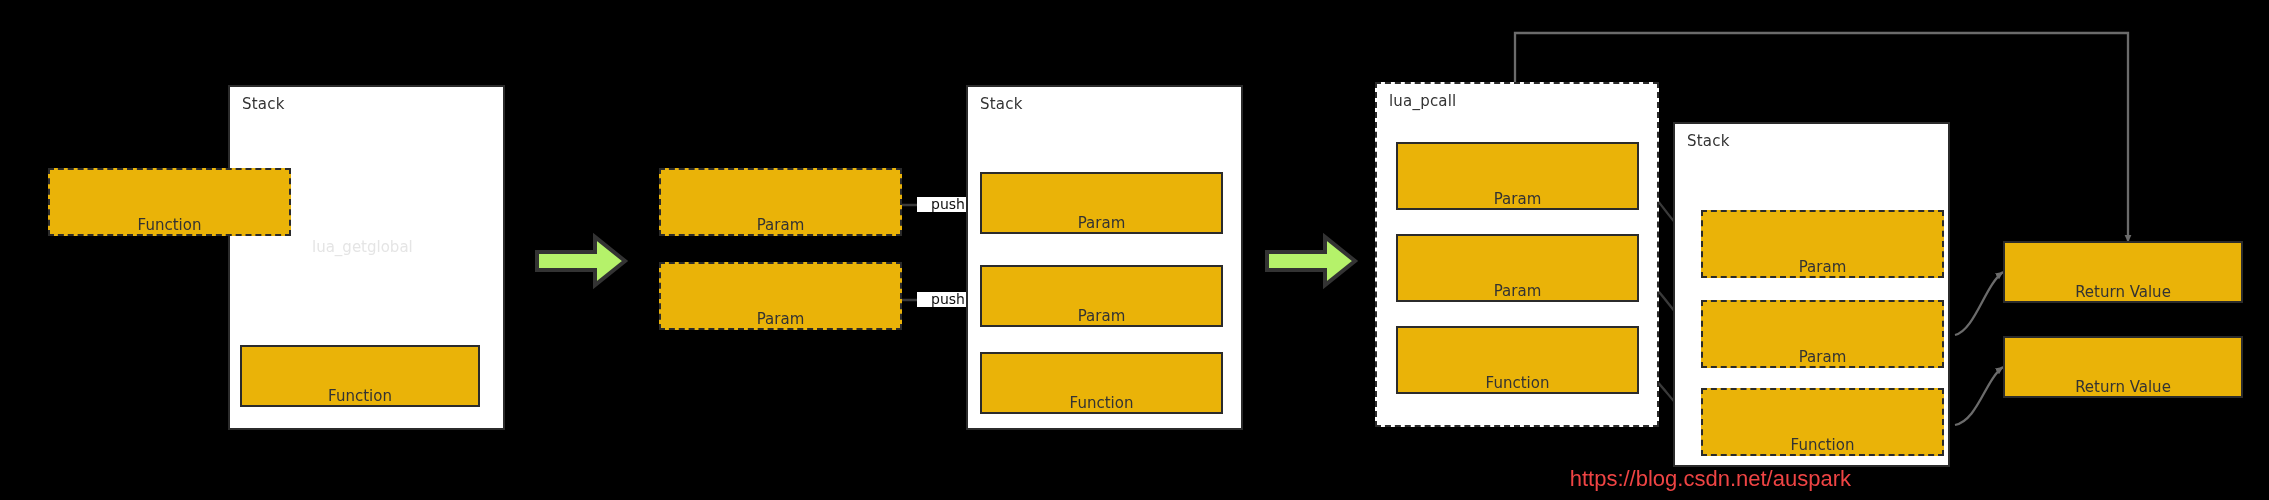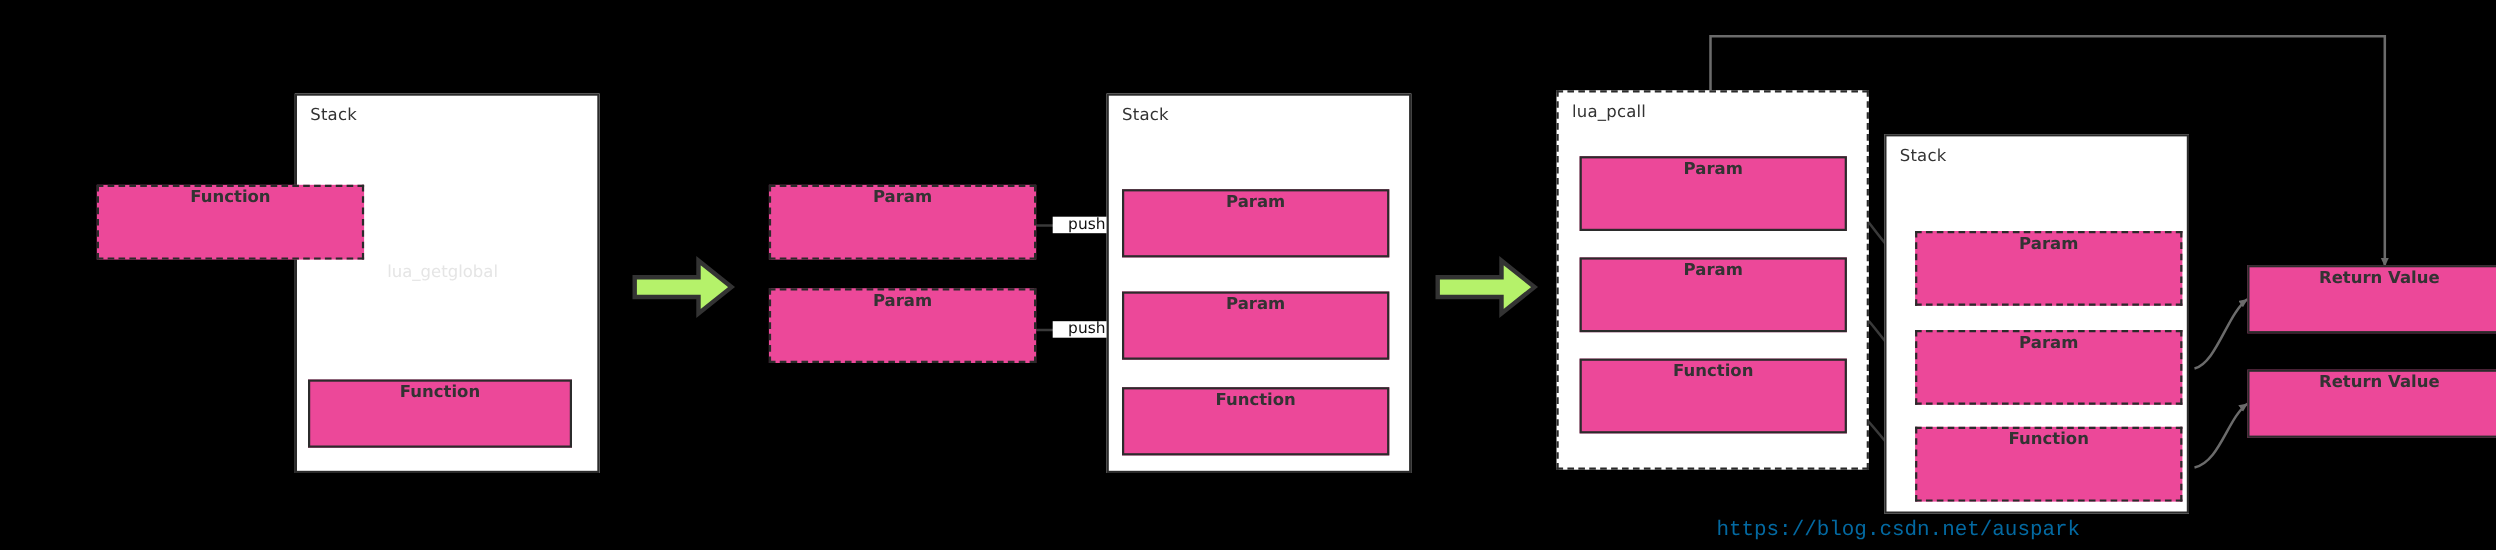--- a/index.html
+++ b/index.html
@@ -1,38 +1,38 @@
 <!DOCTYPE html>
 <html><head>
 <meta charset="utf-8">
 <style>
   html,body{margin:0;padding:0;background:#000;}
   body{width:2269px;height:500px;overflow:hidden;
        font-family:"DejaVu Sans","Liberation Sans",sans-serif;}
-  #stage{position:relative;width:1865px;height:500px;background:#000;margin-left:40px;}
+  #stage{position:relative;width:1865px;height:500px;background:#000;}
 
   
   .panel{position:absolute;background:#fff;box-sizing:border-box;}
   .panel.solid{border:2px solid #2b2b2b;}
   .panel.dashed{border:2px dashed #2b2b2b;}
 
   .panel-title{position:absolute;left:12px;top:8px;font-size:15px;color:#333;
                letter-spacing:.2px;white-space:nowrap;}
 
-  .cell{position:absolute;background:#ec4899;box-sizing:border-box;
-        display:flex;align-items:flex-start;justify-content:center;
-        font-size:15px;color:#333;font-weight:bold;}
+  .cell{position:absolute;background:#eab308;box-sizing:border-box;
+        display:flex;align-items:flex-end;justify-content:center;
+        font-size:15px;color:#333;}
   .cell.solid{border:2px solid #2b2b2b;}
   .cell.dashed{border:2.5px dashed #2b2b2b;}
 
   .edge-label{position:absolute;background:#fff;color:#111;font-size:14px;
               line-height:15px;padding:0 14px;white-space:nowrap;}
 
-  .watermark{position:absolute;right:14px;bottom:8px;color:#0369a1;
-             font-size:19px;font-family:Liberation Mono, monospace;
+  .watermark{position:absolute;right:14px;bottom:8px;color:#ef4444;
+             font-size:22px;font-family:Liberation Sans, sans-serif;
              white-space:nowrap;}
 
   svg.overlay{position:absolute;left:0;top:0;width:2269px;height:500px;
               pointer-events:none;overflow:visible;}
 </style>
 </head>
 <body>
 
 <div id="stage">
 

